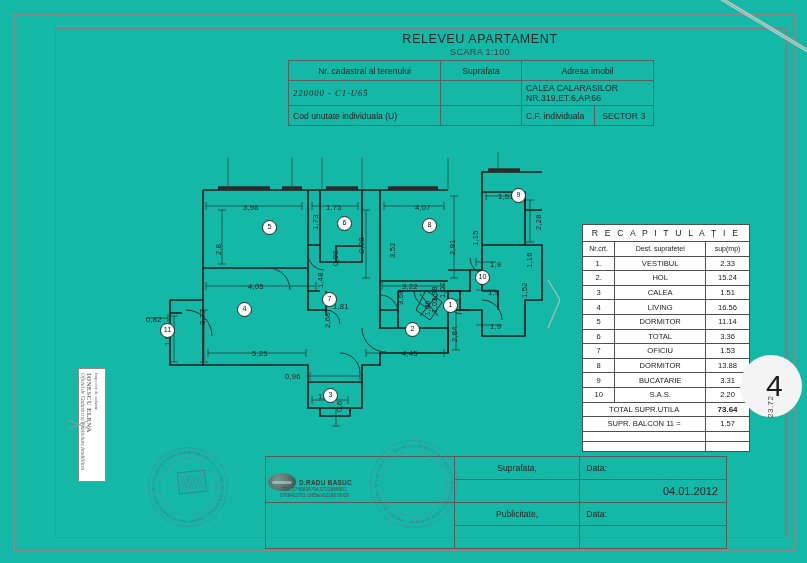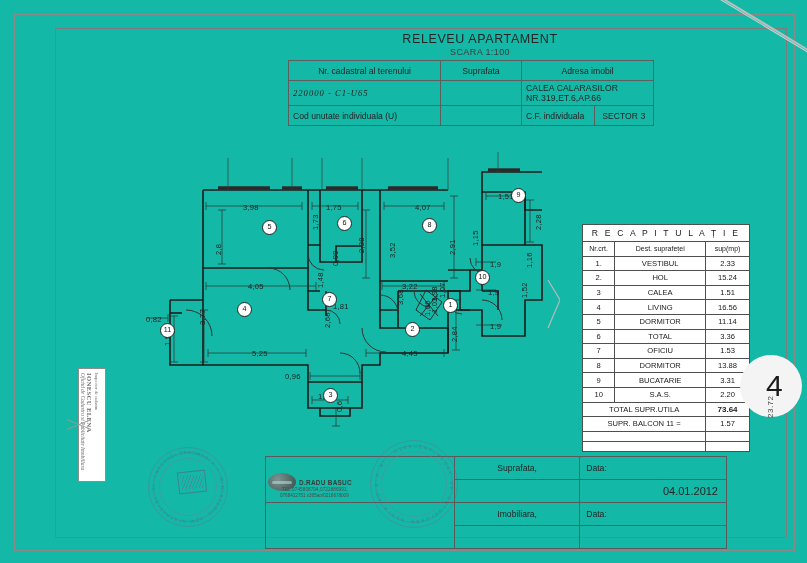--- a/index.html
+++ b/index.html
@@ -406,21 +406,21 @@
       <td class="s-stamp" rowspan="2"></td>
       <td class="s-lbl">Suprafata,</td>
       <td class="s-dat">Data:</td>
     </tr>
     <tr>
       <td class="s-lbl"></td>
       <td class="s-dat date-val">04.01.2012</td>
     </tr>
     <tr>
       <td class="s-stamp" rowspan="2"></td>
-      <td class="s-lbl">Imobiliara,</td>
+      <td class="s-lbl">Publicitate,</td>
       <td class="s-dat">Data:</td>
     </tr>
     <tr>
       <td class="s-lbl"></td>
       <td class="s-dat"></td>
     </tr>
   </tbody>
     </table>
 
   <div class="exec-stamp">

